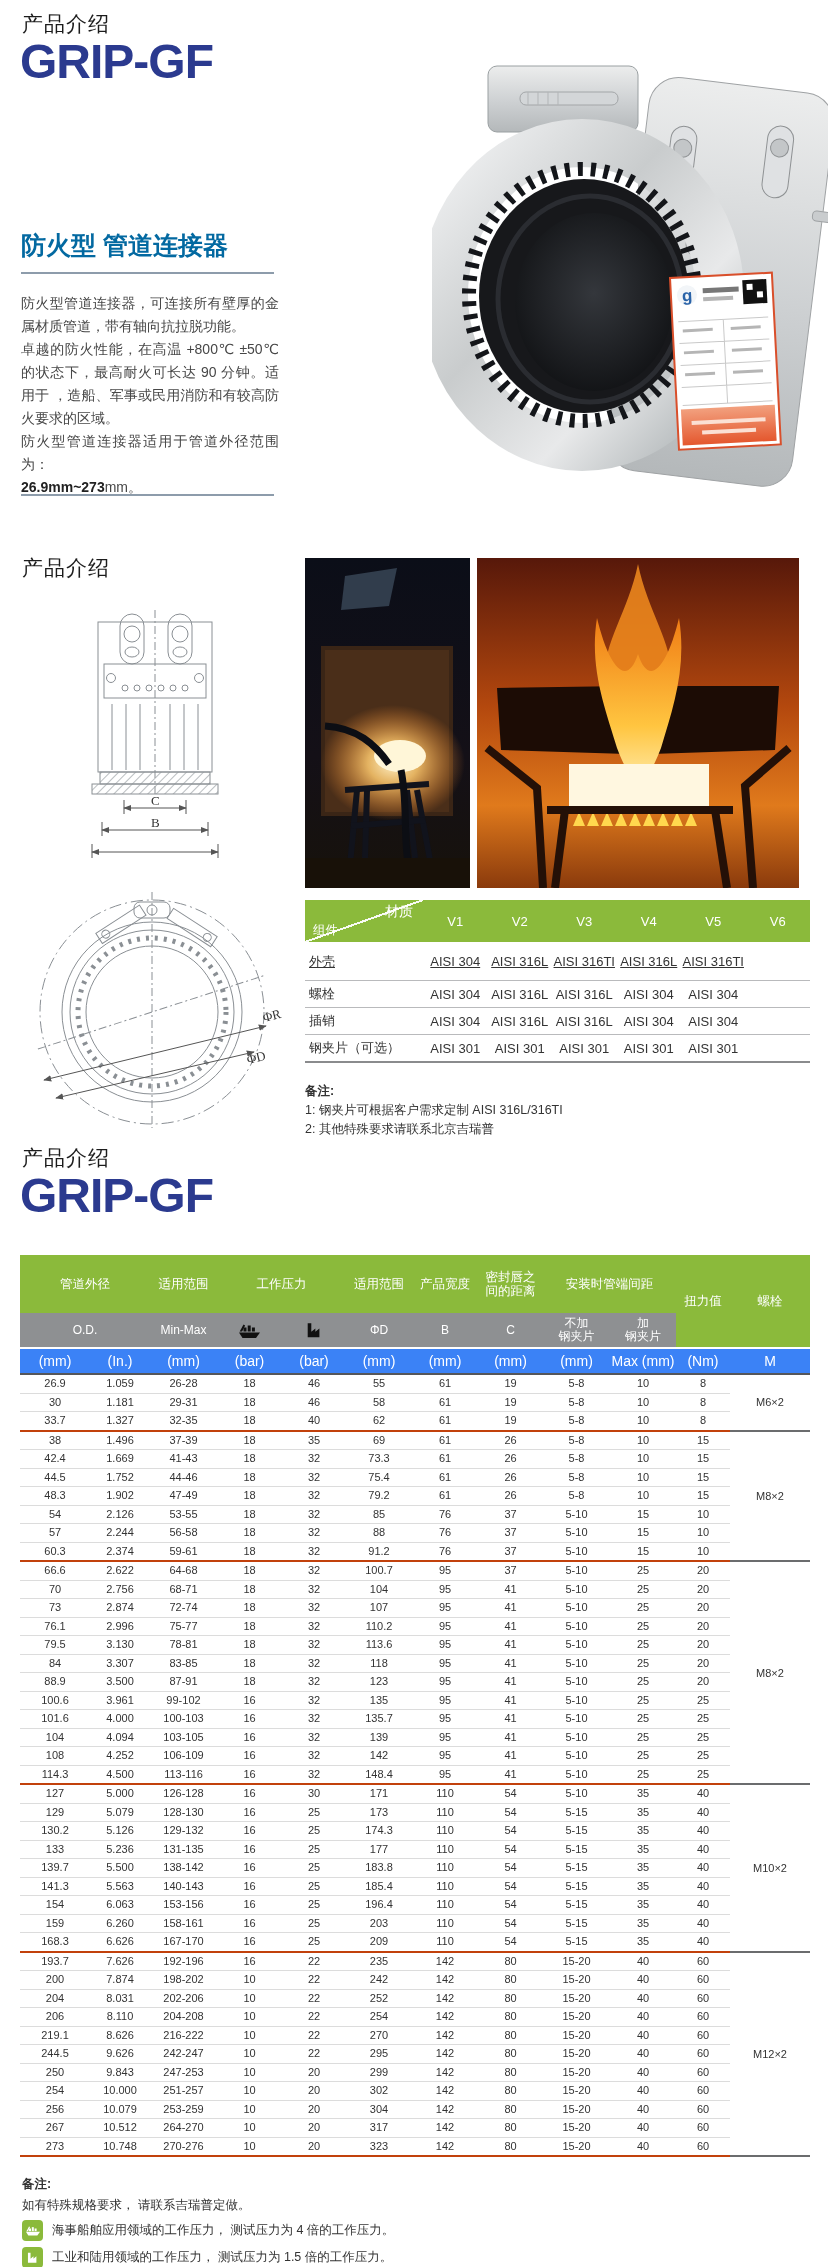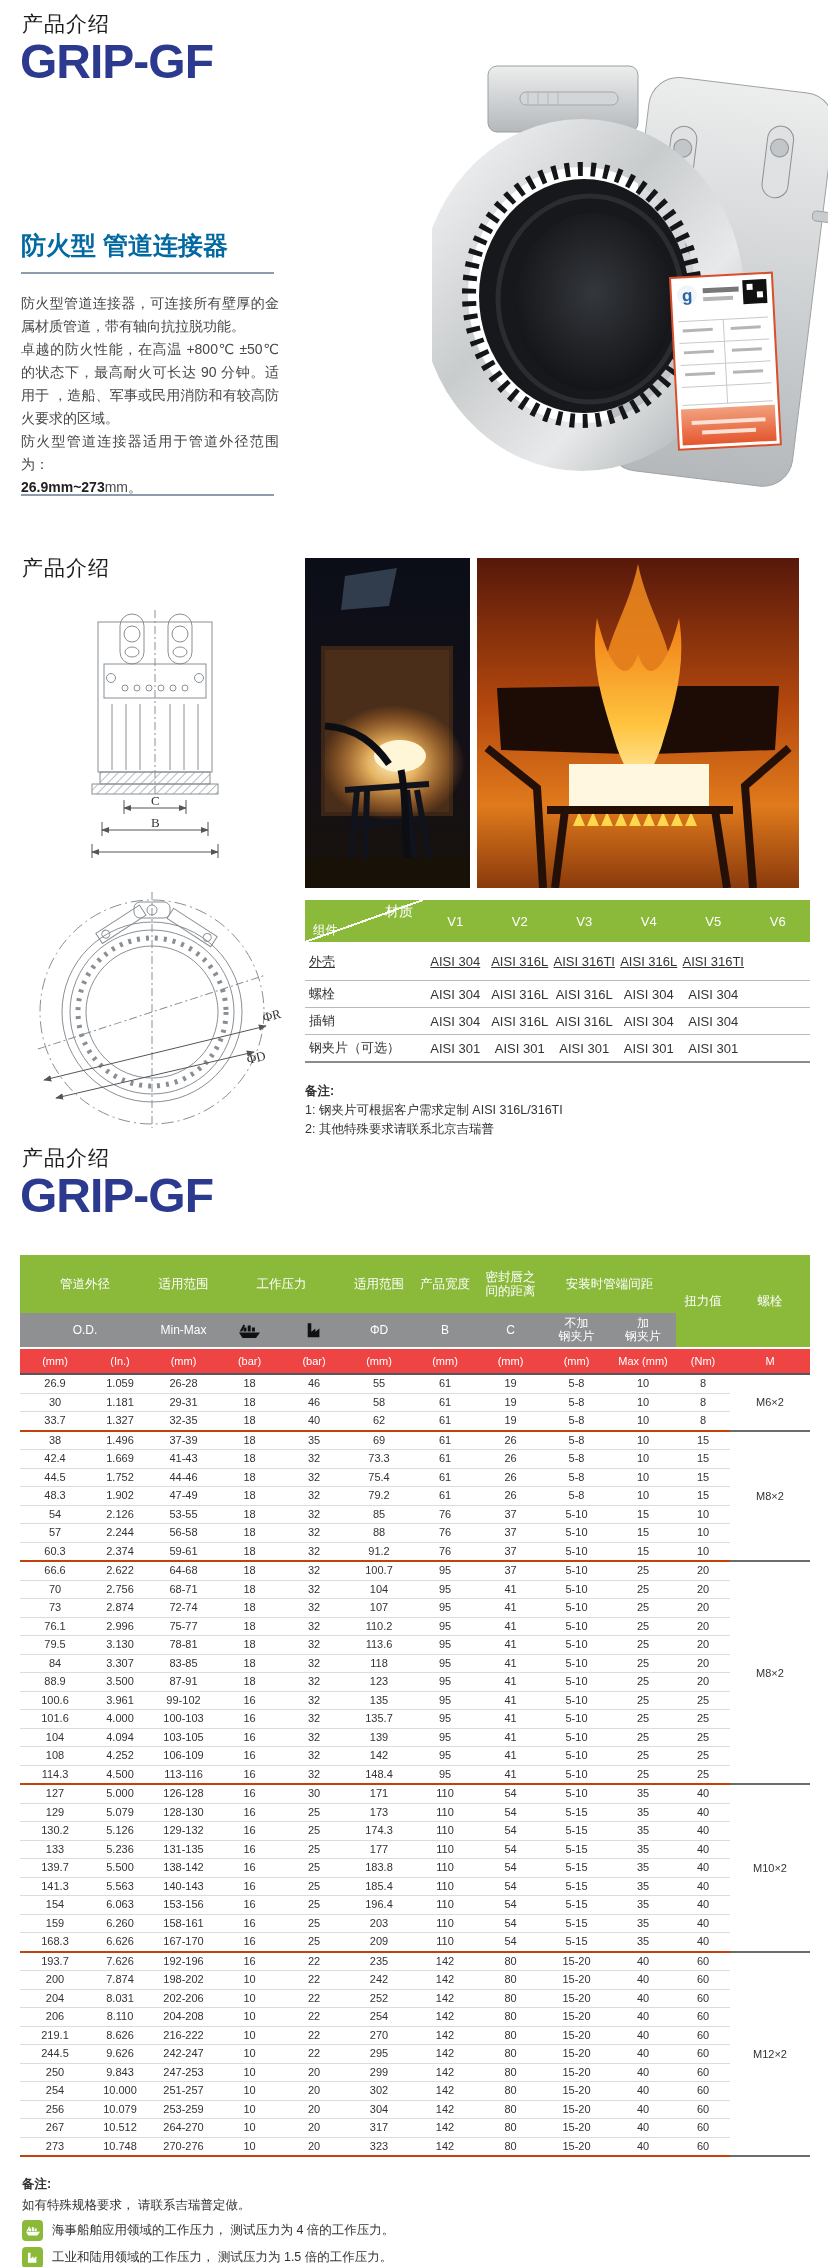--- a/index.html
+++ b/index.html
@@ -33,21 +33,21 @@
   .mtable tbody tr:first-child td{height:36px;line-height:15px;text-decoration:underline;}
   .mtable tbody tr:last-child td{border-bottom:2px solid #8a8b8d;}
   .mtable .m-label{text-align:left;padding-left:4px;}
   .mnotes{position:absolute;left:305px;top:1082px;font-size:12.5px;color:#333;line-height:19px;}
   .mnotes .nt{font-weight:bold;}
   
   .stable{position:absolute;left:20px;top:1255px;width:790px;table-layout:fixed;}
   .stable td{text-align:center;padding:0;}
   .stable .g{background:#8bba3b;color:#fff;font-size:12.5px;white-space:pre-line;line-height:14px;height:58px;vertical-align:middle;}
   .stable .s{background:#8e9092;color:#fff;font-size:12px;white-space:pre-line;line-height:13px;height:34px;}
-  .stable .u{background:#ef4444;color:#fff;font-size:11px;height:24px;border-top:2px solid #fff;border-bottom:2px solid #55565a;}
+  .stable .u{background:#3b82f6;color:#fff;font-size:14px;height:24px;border-top:2px solid #fff;border-bottom:2px solid #55565a;}
   .stable .d{font-size:11px;color:#333;height:17.5px;line-height:17.5px;border-bottom:1px solid #dcdcdc;}
   .stable tr.gend td{border-bottom:2px solid #c2410c;}
   .stable .bolt{font-size:11px;color:#333;border-bottom:2px solid #6b6c6e;}
   .hicon svg{display:inline-block;vertical-align:middle;}
   
   .fnotes{position:absolute;left:22px;top:2176px;width:760px;font-size:12.5px;color:#333;}
   .fnotes .nt{font-weight:bold;font-size:12.5px;}
   .fnotes .row{margin-top:3px;line-height:18px;}
   .icon-line{display:flex;align-items:center;margin-top:6px;}
   .icon-box{width:21px;height:21px;border-radius:4px;background:#8bba3b;display:flex;

